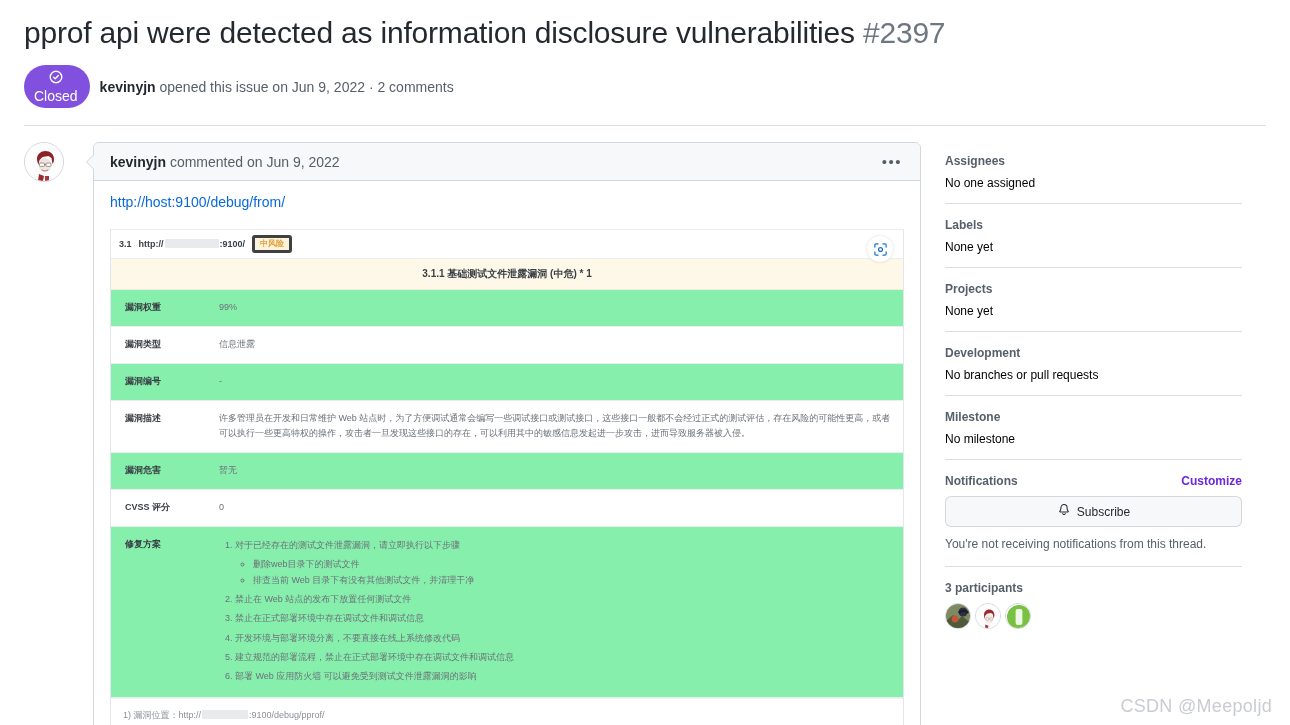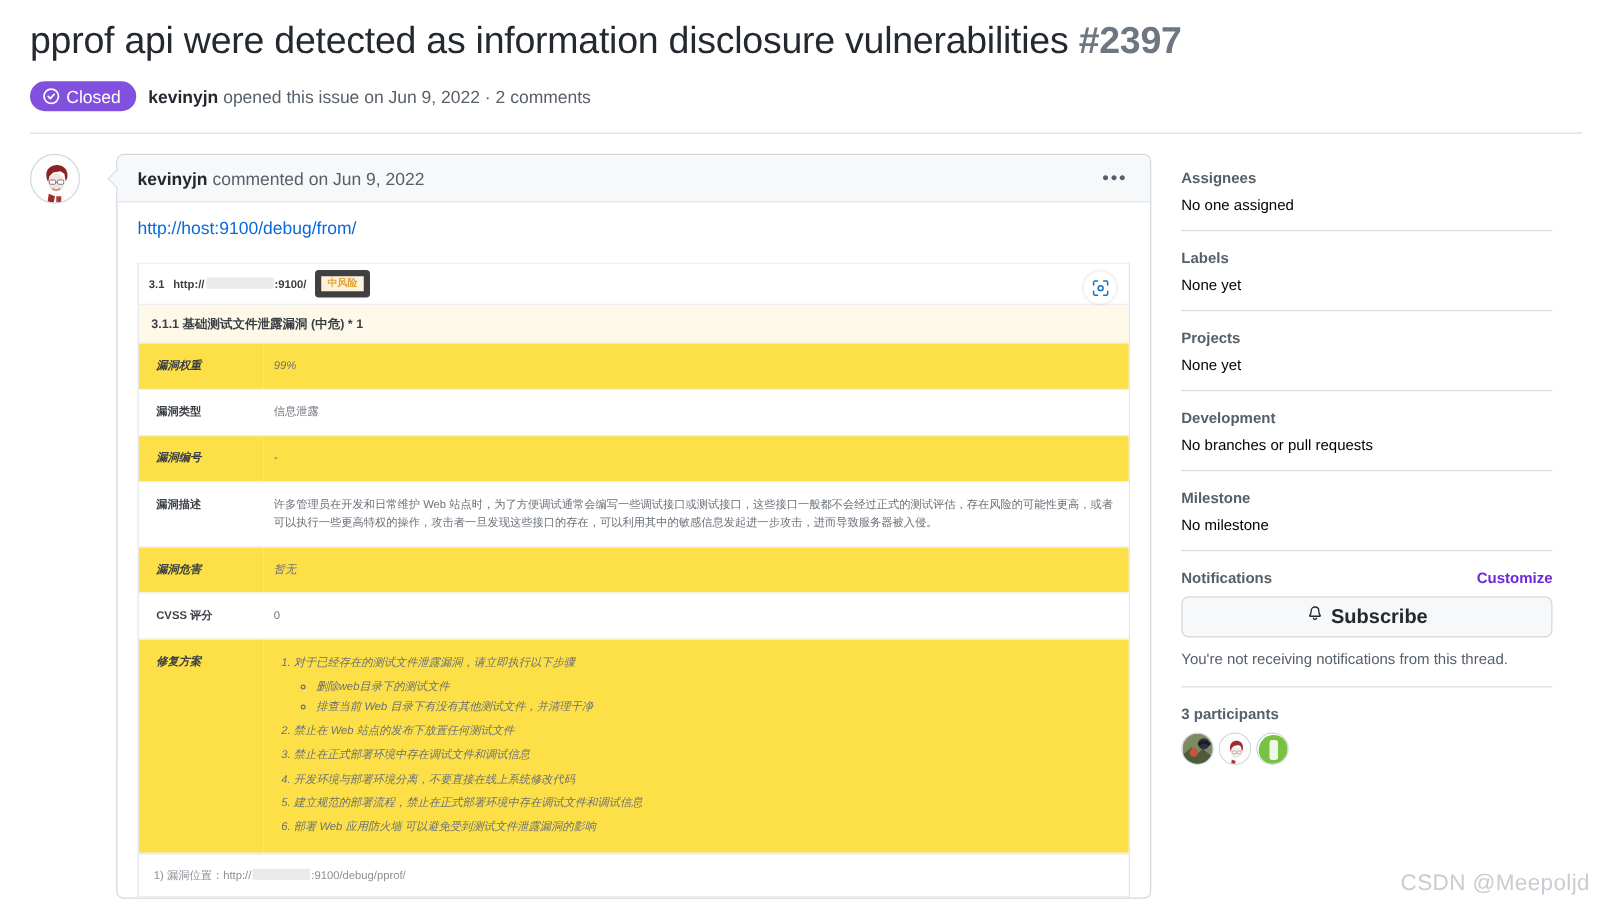--- a/index.html
+++ b/index.html
@@ -12,27 +12,27 @@
     overflow: hidden;
   }
   .page { position: relative; width: 1290px; height: 725px; }
 
   
   .issue-header { padding: 14px 24px 0 24px; }
   .issue-title {
     font-size: 30px; font-weight: 400; line-height: 1.28;
     color: #24292f; margin: 0; letter-spacing: -0.2px;
   }
-  .issue-number { color: #6e7781; font-weight: 700; }
+  .issue-number { color: #6e7781; font-weight: 400; }
   .meta-row { display: flex; align-items: center; gap: 10px; margin-top: 13px; }
   .state-badge {
     display: inline-flex; align-items: center; gap: 5px;
     background: #8250df; color: #ffffff;
     border-radius: 2em; padding: 5px 12px 5px 10px;
-    font-size: 14px; font-weight: 500; line-height: 1;
+    font-size: 14px; font-weight: 500; line-height: 1; flex-direction: column;
   }
   .state-badge svg { display: block; }
   .meta-text { font-size: 14px; color: #57606a; }
   .meta-text b { color: #24292f; font-weight: 600; }
   .header-rule {
     margin: 17px 24px 0 24px; height: 1px; background: #d8dee4;
   }
 
   
   .body-wrap { display: flex; padding: 16px 24px 0 24px; gap: 24px; }
@@ -84,47 +84,48 @@
     border: 1px solid #e4e6eb; border-top: none;
     background: #ffffff; overflow: hidden;
   }
   .report-topline { height: 1px; background: #eaecef; }
   .report-sec-head {
     display: flex; align-items: center; gap: 7px;
     padding: 5px 8px; font-size: 9px; font-weight: 700; color: #3a3f45;
     border-bottom: 1px solid #eceef0;
   }
   .risk-badge {
-    background: #fdf3dd; color: #e2a33c; border: 5px solid #404040;
+    background: #fdf3dd; color: #e2a33c; border: 3px solid #404040;
     border-radius: 3px; font-size: 8px; font-weight: 700;
     padding: 2px 5px; line-height: 1;
   }
   .report-sub-head {
     background: #fdf8e8; padding: 8px 10px;
     font-size: 10px; font-weight: 700; color: #3a3f45;
     border-bottom: 1px solid #f2ecd8;
+    text-align: center;
   }
   .scan-icon {
     position: absolute; right: 10px; top: 7px;
     width: 26px; height: 26px; border-radius: 50%;
     background: #ffffff; box-shadow: 0 0 3px rgba(0,0,0,.16);
     display: flex; align-items: center; justify-content: center;
     cursor: pointer;
   }
 
   table.vuln { width: 100%; border-collapse: collapse; table-layout: fixed; }
   table.vuln td {
     font-size: 9px; color: #6b7178; vertical-align: top;
     padding: 10px 8px; border-bottom: 1px solid #ebedef;
     line-height: 1.75;
   }
   table.vuln td.k {
     width: 100px; font-weight: 700; color: #3a3f45; padding-left: 14px;
   }
-  table.vuln tr.shade td { background: #fde047; font-style: italic; }
+  table.vuln tr.shade td { background: #86efac; }
   table.vuln tr.plain td { background: #ffffff; }
   .desc { line-height: 1.85; }
 
   ol.fix { margin: 0; padding-left: 16px; }
   ol.fix > li { margin-bottom: 3px; line-height: 1.8; }
   ul.fix-sub { margin: 3px 0 3px 0; padding-left: 18px; list-style: circle; }
   ul.fix-sub > li { line-height: 1.8; }
 
   .report-foot {
     padding: 10px 12px 10px 12px; font-size: 9px; color: #8b9096;
@@ -144,21 +145,21 @@
     display: flex; align-items: center; justify-content: space-between;
   }
   .side-label .customize {
     font-size: 12px; font-weight: 700; color: #6d28d9; cursor: pointer;
   }
   .side-value { font-size: 12px; color: #000000; }
   .subscribe-btn {
     width: 100%; display: flex; align-items: center; justify-content: center;
     gap: 6px; background: #f6f8fa; border: 1px solid rgba(27,31,36,.15);
     border-radius: 6px; padding: 6px 10px;
-    font-size: 16px; font-weight: 700; color: #24292f; cursor: pointer;
+    font-size: 12px; font-weight: 400; color: #24292f; cursor: pointer;
     font-family: "Liberation Sans", sans-serif;
   }
   .subscribe-note { font-size: 12px; color: #57606a; margin-top: 8px; line-height: 1.5; }
   .participants-title { font-size: 12px; font-weight: 600; color: #57606a; margin-bottom: 8px; }
   .participants-row { display: flex; gap: 4px; }
   .p-avatar {
     width: 26px; height: 26px; border-radius: 50%; overflow: hidden;
     border: 1px solid #d0d7de; cursor: pointer;
   }
   .p-avatar svg { display: block; }

